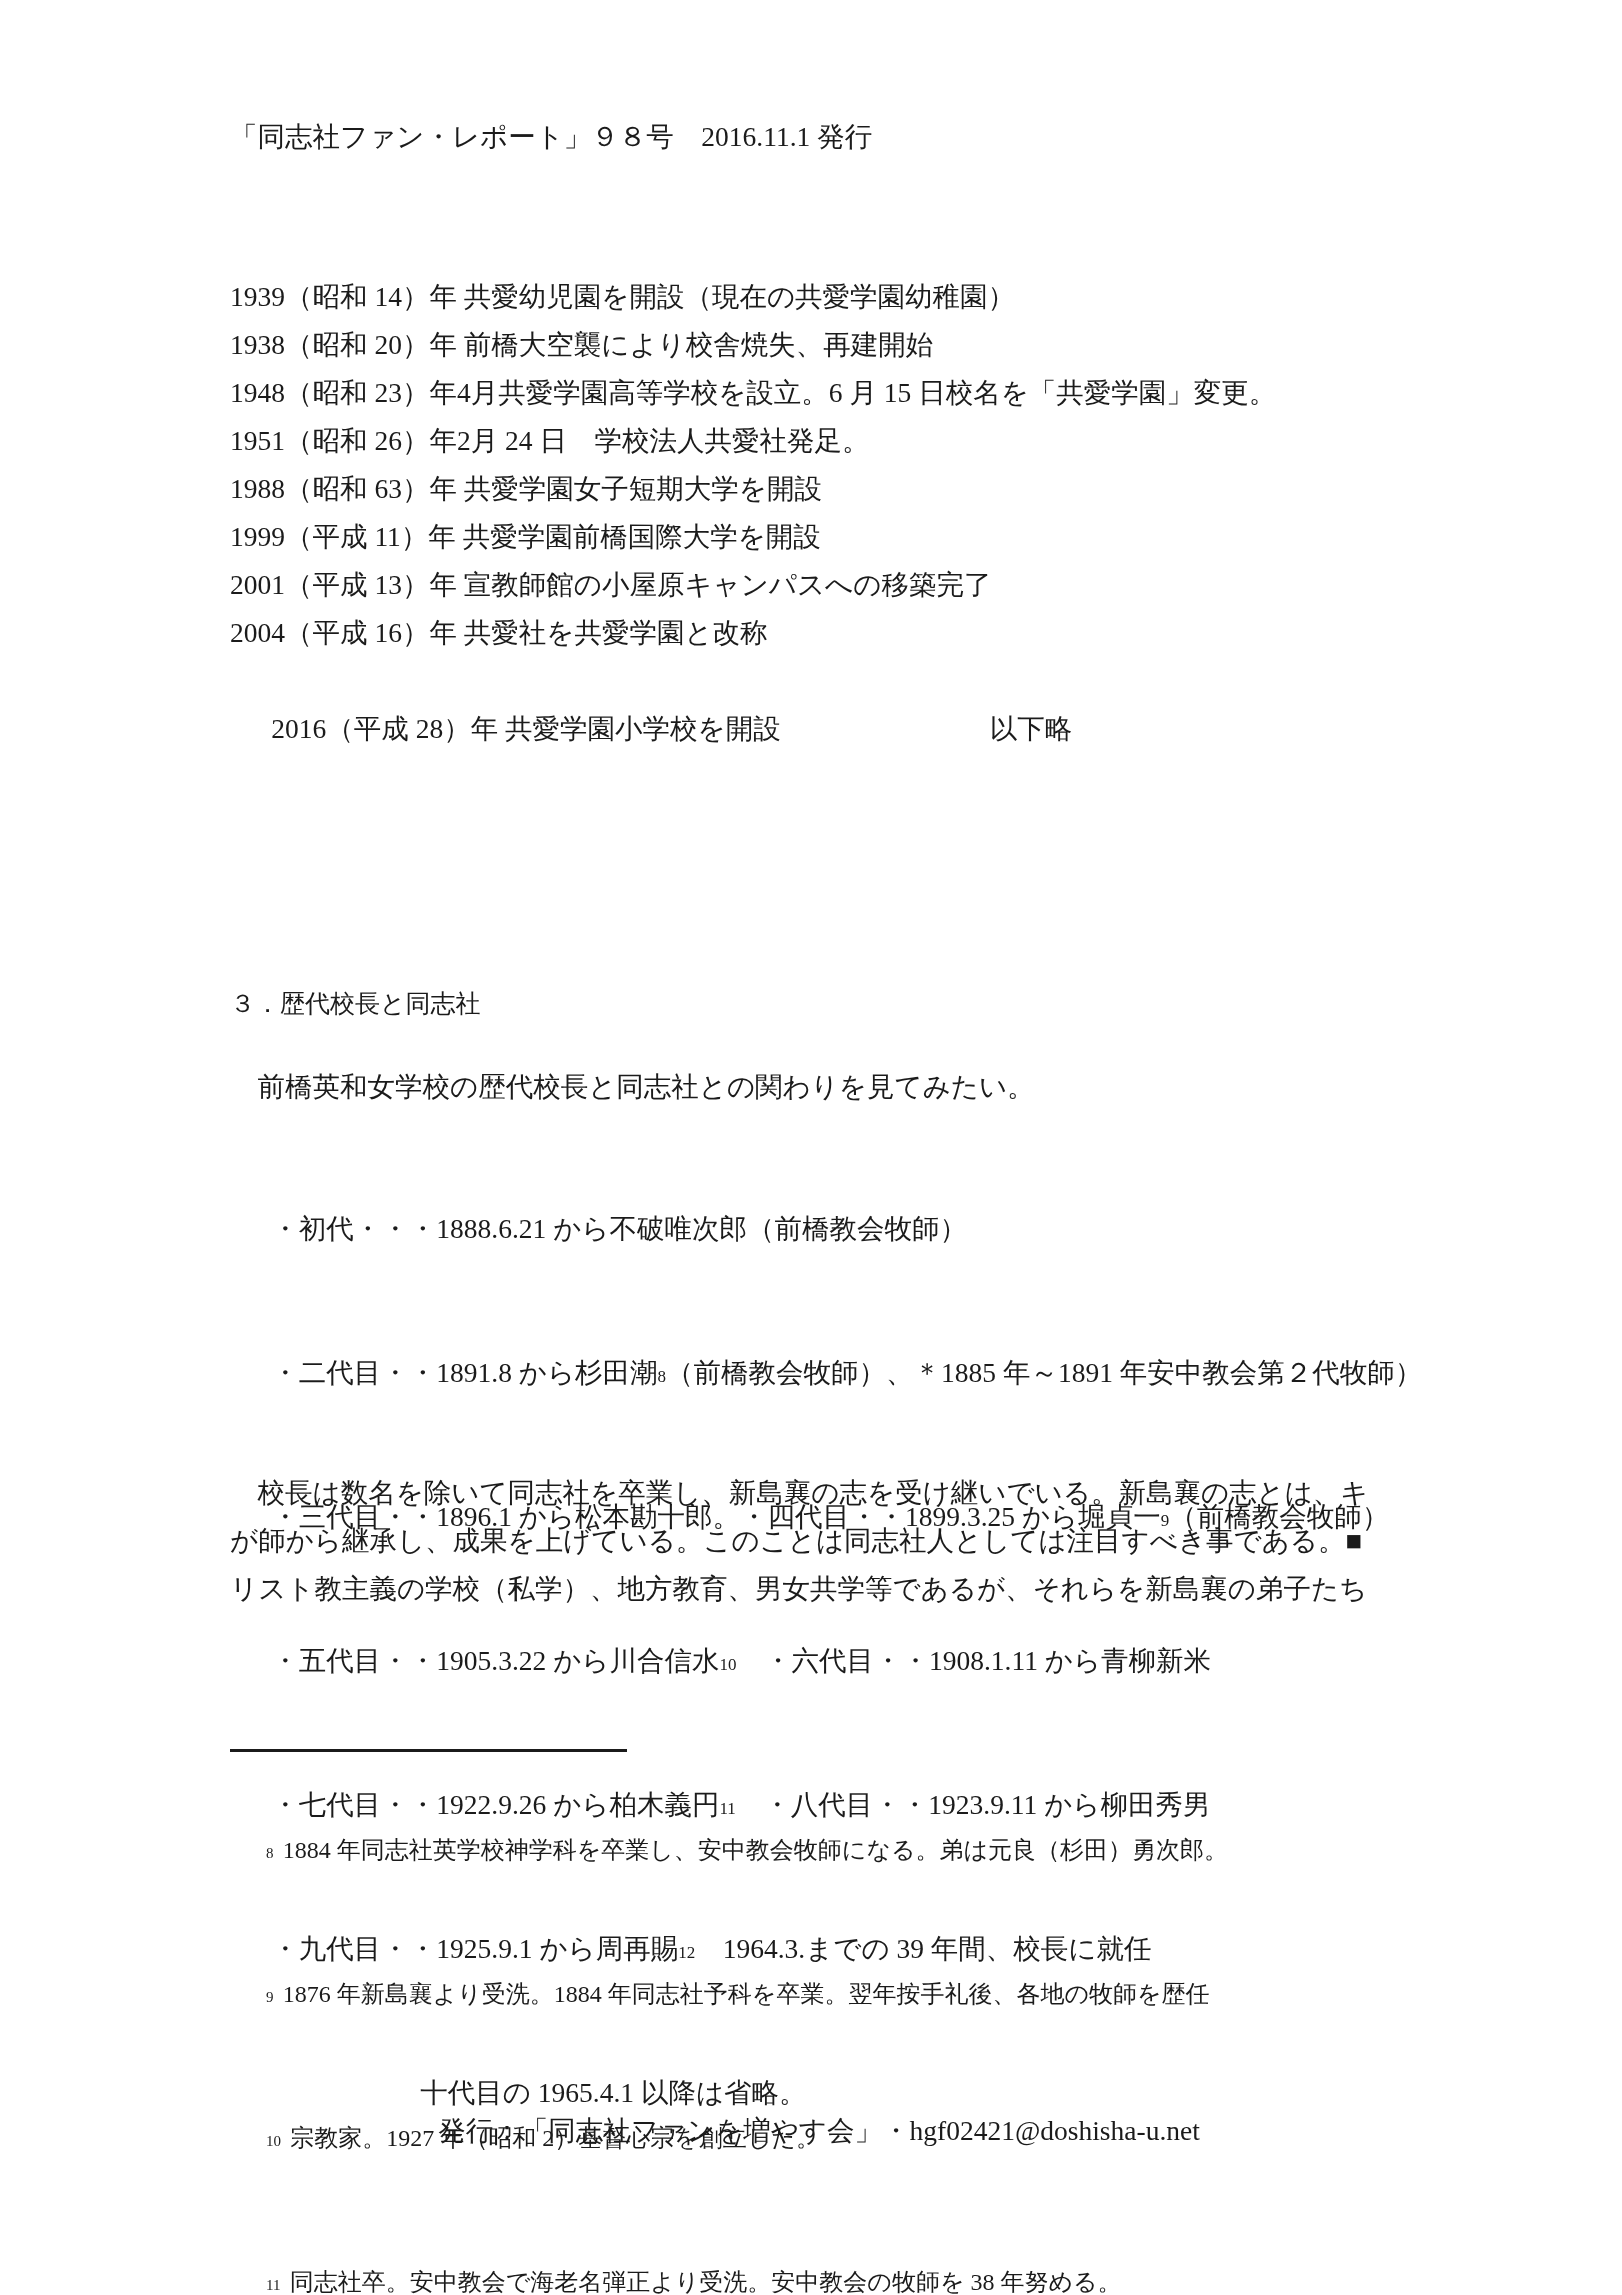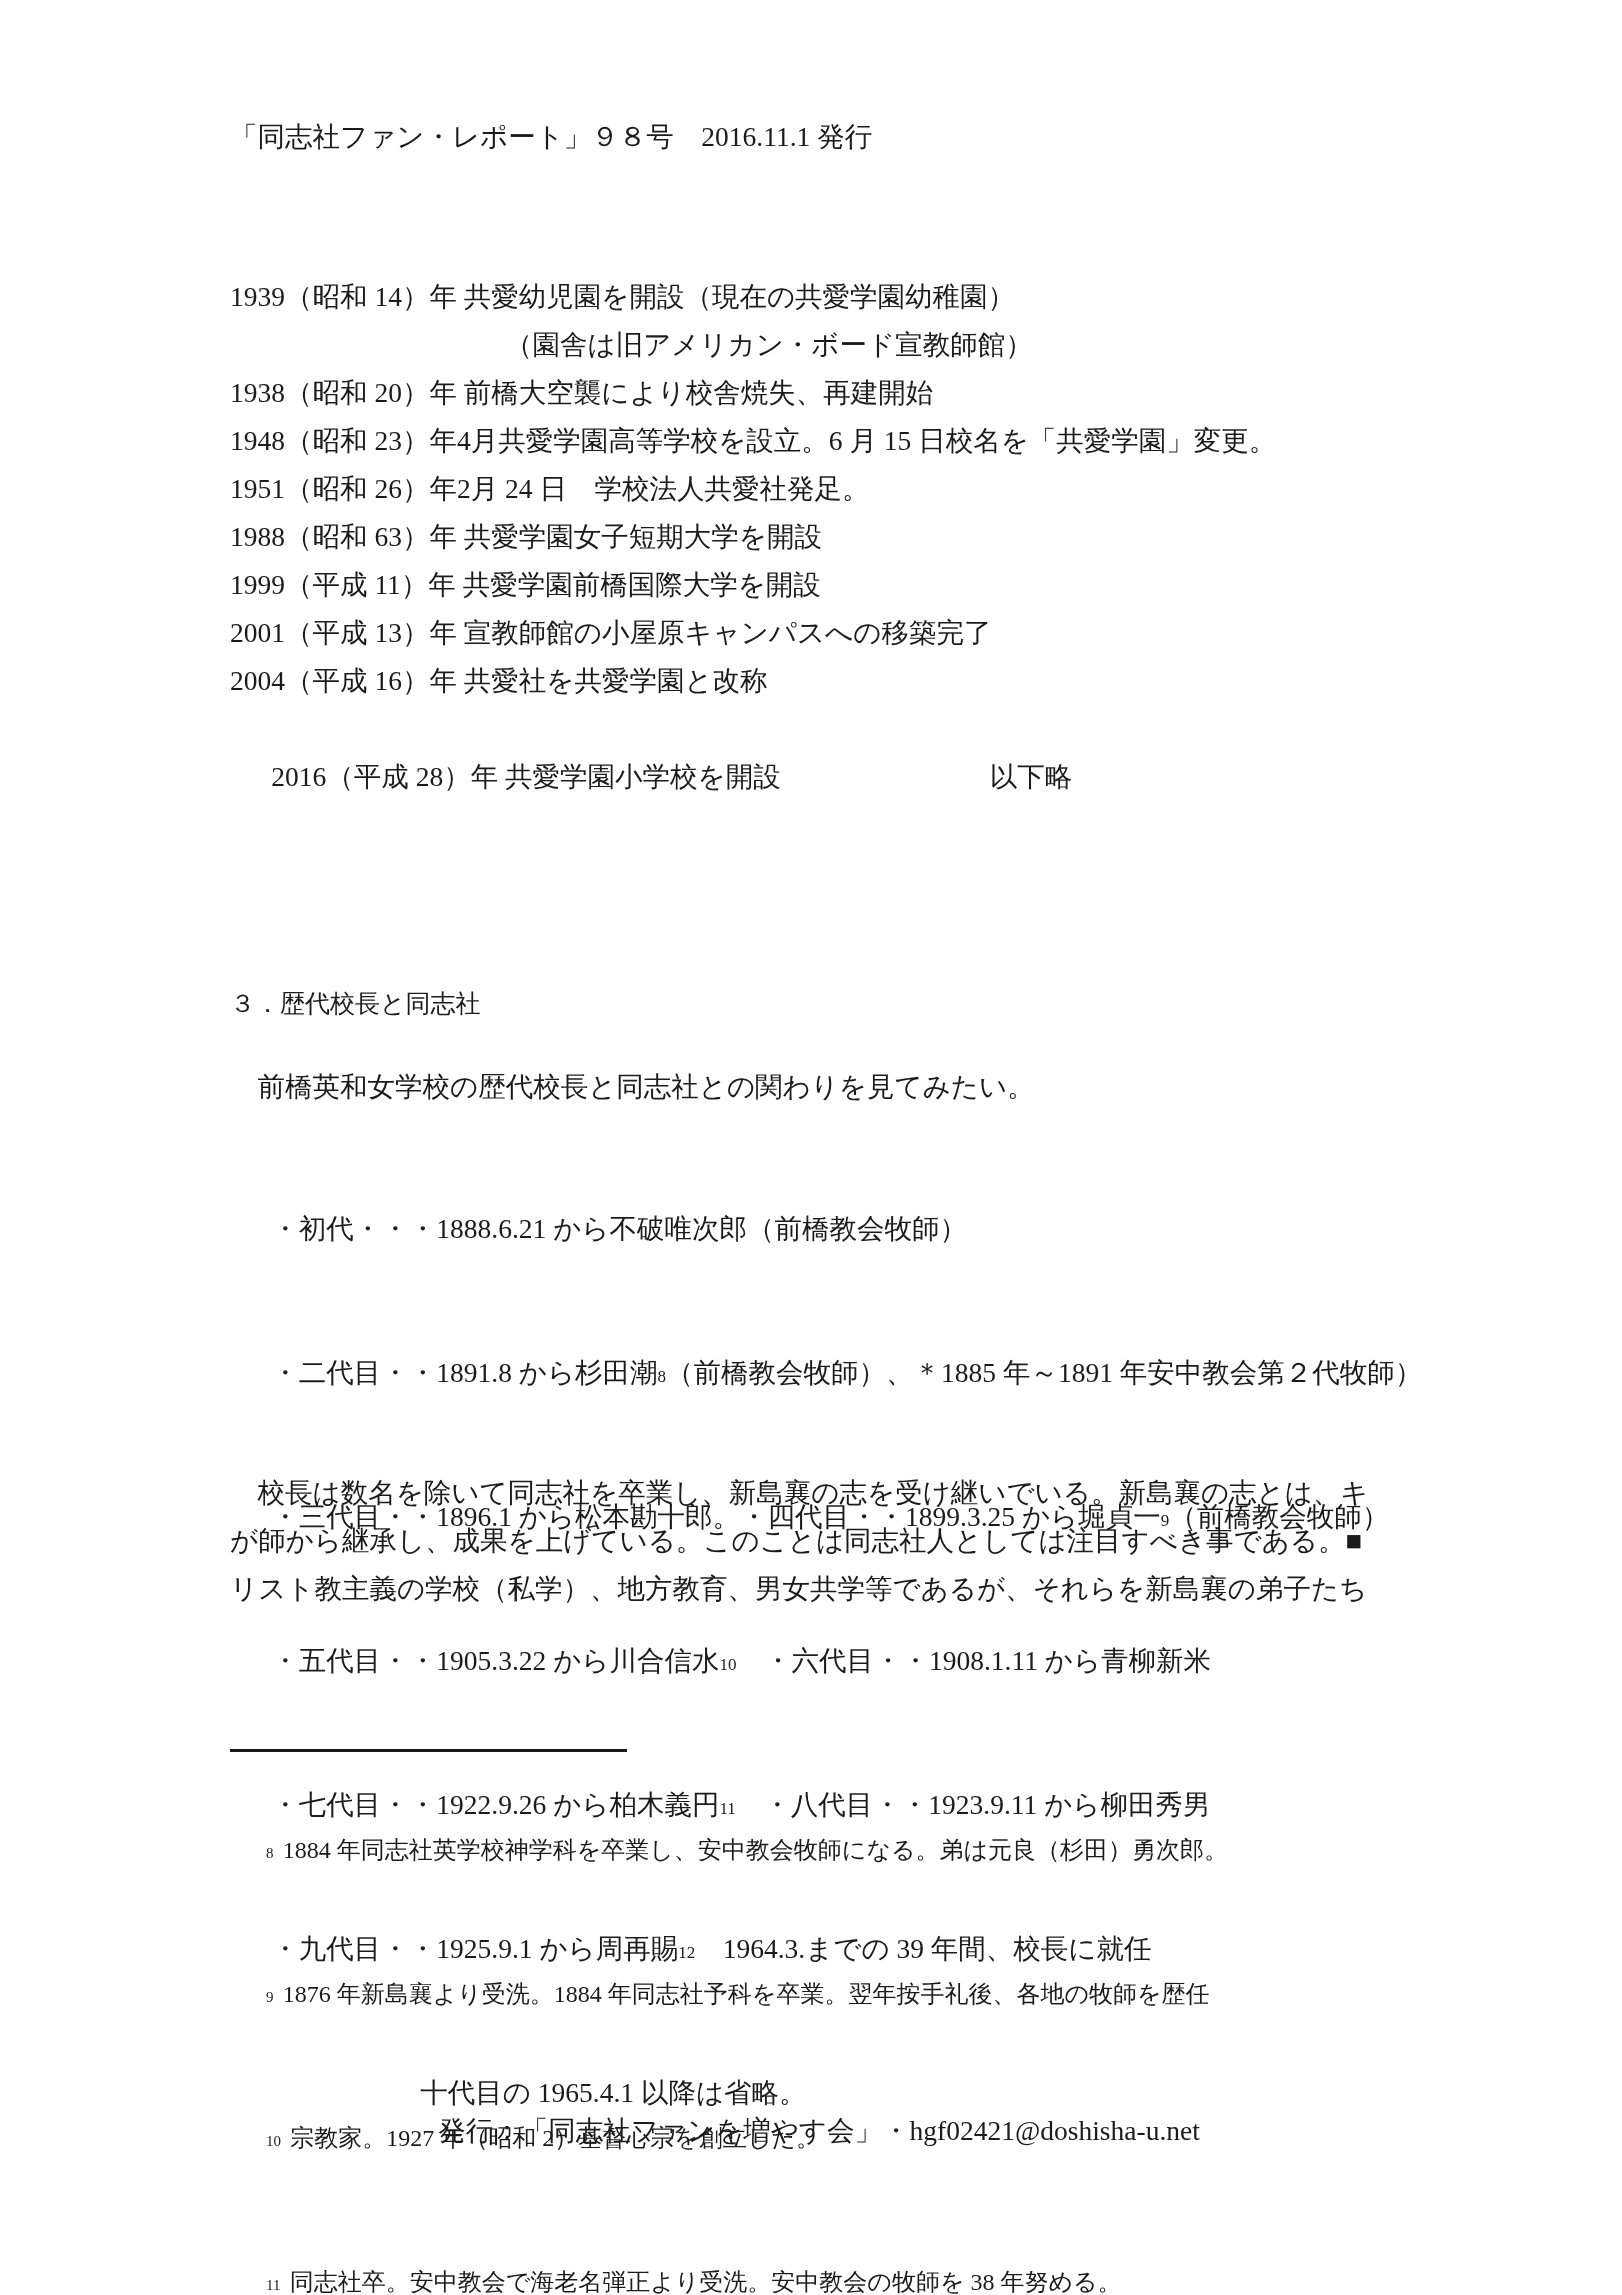--- a/index.html
+++ b/index.html
@@ -36,21 +36,20 @@
 </style>
 </head>
 <body>
 
 <div class="page">
 
   <div class="abs header-line" style="top:113px">「同志社ファン・レポート」９８号　2016.11.1 発行</div>
 
   <div class="abs" style="top:273px">
     <div class="body-line">1939（昭和 14）年 共愛幼児園を開設（現在の共愛学園幼稚園）</div>
-    <div class="body-line t-indent">（園舎は旧アメリカン・ボード宣教師館）</div>
     <div class="body-line">1938（昭和 20）年 前橋大空襲により校舎焼失、再建開始</div>
     <div class="body-line">1948（昭和 23）年4月共愛学園高等学校を設立。6 月 15 日校名を「共愛学園」変更。</div>
     <div class="body-line">1951（昭和 26）年2月 24 日　学校法人共愛社発足。</div>
     <div class="body-line">1988（昭和 63）年 共愛学園女子短期大学を開設</div>
     <div class="body-line">1999（平成 11）年 共愛学園前橋国際大学を開設</div>
     <div class="body-line">2001（平成 13）年 宣教師館の小屋原キャンパスへの移築完了</div>
     <div class="body-line">2004（平成 16）年 共愛社を共愛学園と改称</div>
     <div class="body-line">
       <span>2016（平成 28）年 共愛学園小学校を開設</span><span class="suffix">以下略</span>
     </div>

